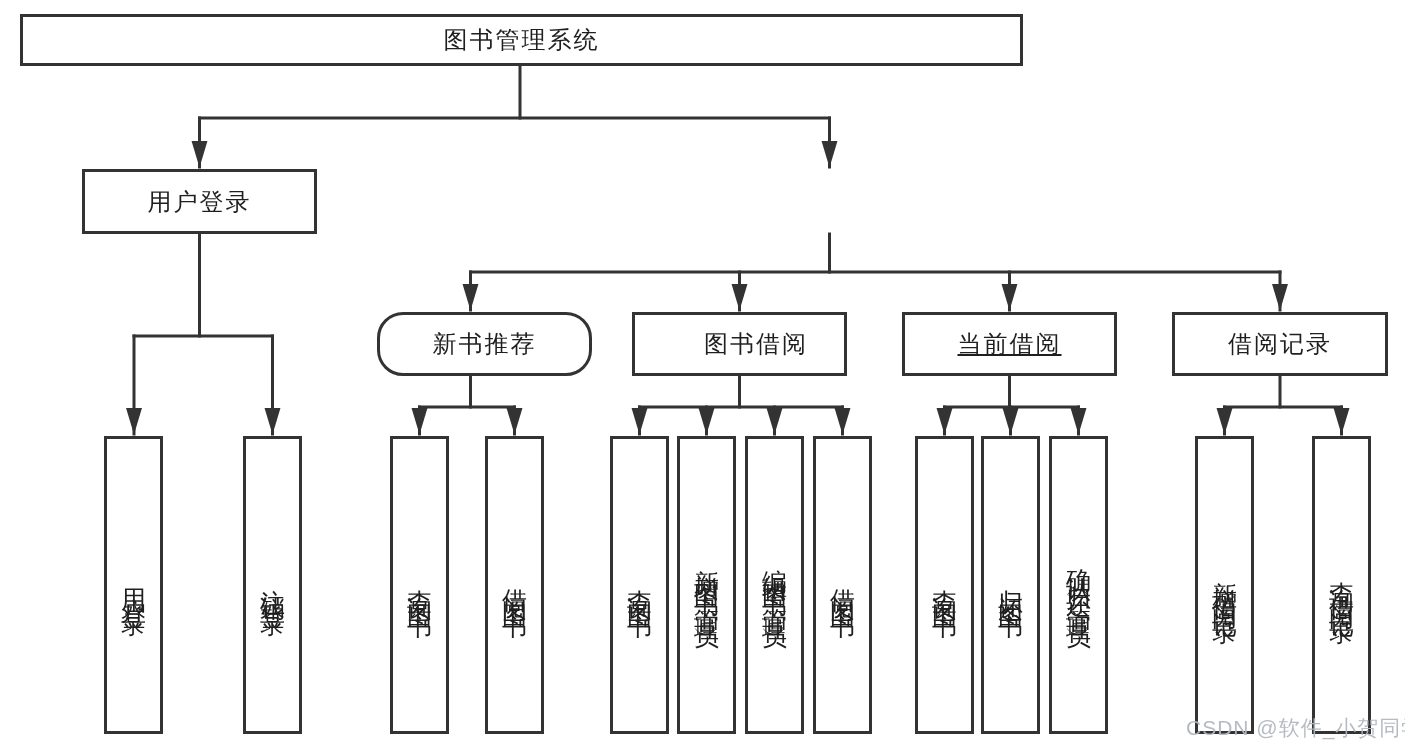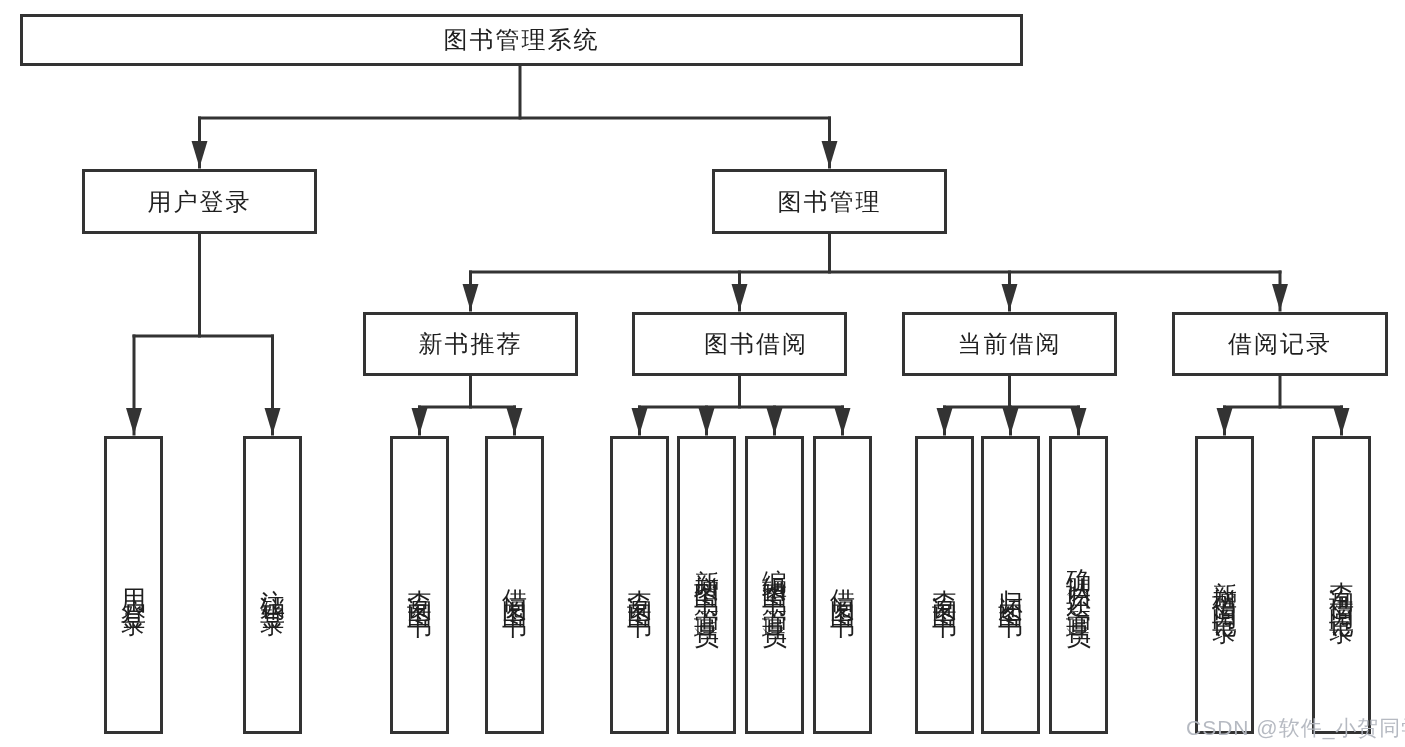--- a/index.html
+++ b/index.html
@@ -88,31 +88,28 @@
     </g>
   </svg>
 
   <div class="node" style="left:20px;top:14px;width:1003px;height:52px;">
     <span>图书管理系统</span>
   </div>
 
   <div class="node" style="left:82px;top:169px;width:235px;height:65px;">
     <span>用户登录</span>
   </div>
-  <div class="node" style="left:712px;top:169px;width:235px;height:65px;">
-    <span>图书管理</span>
-  </div>
 
-  <div class="node" style="left:363px;top:312px;width:215px;height:64px;">
+  <div class="node" style="left:377px;top:312px;width:215px;height:64px;border-radius:26px;">
     <span>新书推荐</span>
   </div>
   <div class="node" style="left:632px;top:312px;width:215px;height:64px;padding-left:33px;">
     <span>图书借阅</span>
   </div>
-  <div class="node" style="left:902px;top:312px;width:215px;height:64px;">
+  <div class="node" style="left:902px;top:312px;width:215px;height:64px;text-decoration:underline;">
     <span>当前借阅</span>
   </div>
   <div class="node" style="left:1172px;top:312px;width:216px;height:64px;">
     <span>借阅记录</span>
   </div>
 
   <div class="leaf" style="left:104px;top:436px;width:59px;height:298px;">
     <span class="vtext">用户登录</span>
   </div>
   <div class="leaf" style="left:243px;top:436px;width:59px;height:298px;">

